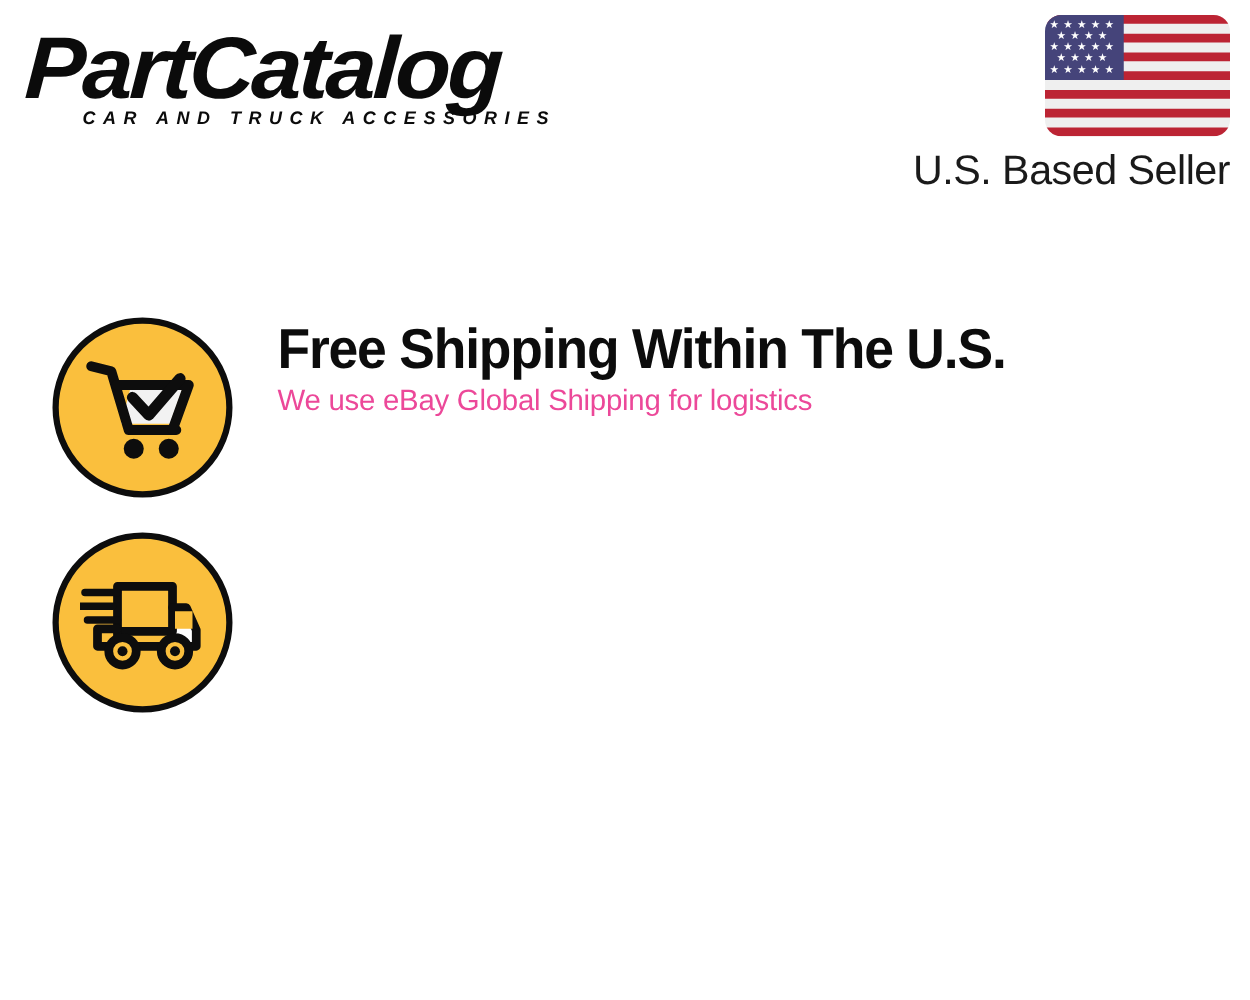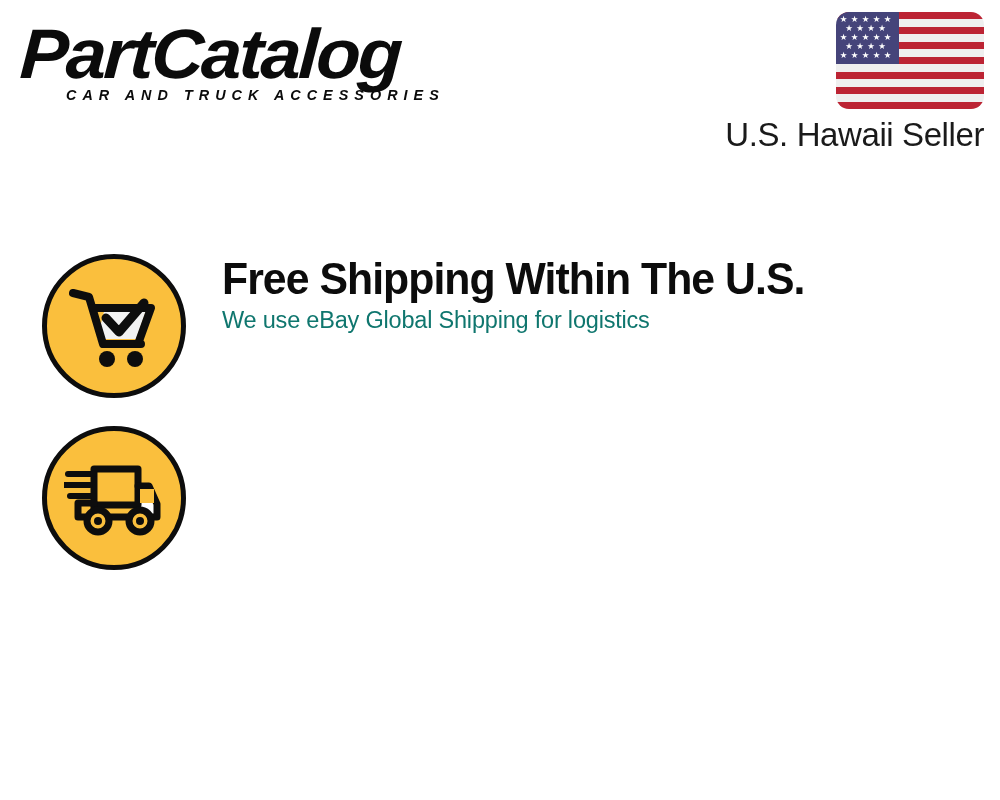--- a/index.html
+++ b/index.html
@@ -180,21 +180,21 @@
     color: #0c0c0c;
     white-space: nowrap;
     margin-top: 12px;
   }
   .feature-subnote {
     font-family: "Liberation Sans", sans-serif;
     font-weight: normal;
     font-size: 23.5px;
     line-height: 1.25;
     letter-spacing: -0.2px;
-    color: #0f766e;
+    color: #ec4899;
     white-space: nowrap;
     margin-top: 3px;
   }
 
   #feature-row-0 .feature-text-block { top: 8px; }
   #feature-row-1 .feature-text-block { top: 48px; }
   #feature-row-2 .feature-text-block { top: 48px; }
 </style>
 </head>
 <body>
@@ -234,21 +234,21 @@
         <span class="star" style="left:19.5px;top:30px">★</span>
         <span class="star" style="left:30.5px;top:30px">★</span>
         <span class="star" style="left:41.5px;top:30px">★</span>
         <span class="star" style="left:3px;  top:39px">★</span>
         <span class="star" style="left:14px; top:39px">★</span>
         <span class="star" style="left:25px; top:39px">★</span>
         <span class="star" style="left:36px; top:39px">★</span>
         <span class="star" style="left:47px; top:39px">★</span>
       </div>
     </div>
-    <span id="seller-badge-label">U.S. Hawaii Seller</span>
+    <span id="seller-badge-label">U.S. Based Seller</span>
   </div>
 
 </div>
 
 <div id="features-list">
 
   <div class="feature-row" id="feature-row-0">
     <div class="feature-icon-badge">
       <svg width="98" height="88" viewBox="0 0 98 88">
         <path d="M40 26 L82 26 L71 57 L32 57 Z" fill="#f2f2f2"></path>

